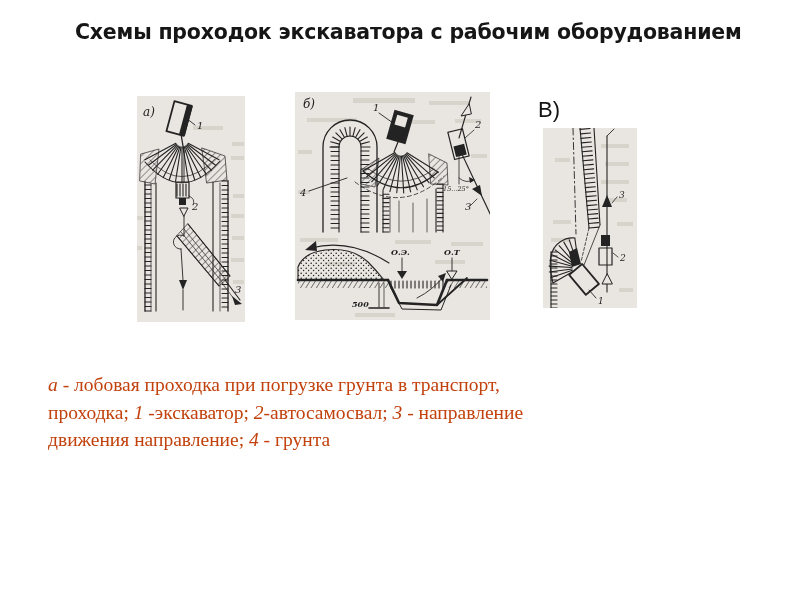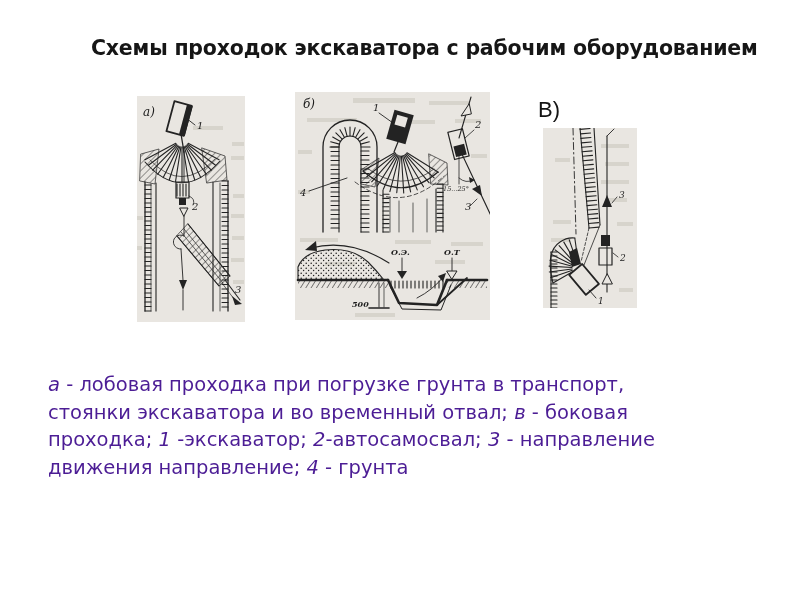--- a/index.html
+++ b/index.html
@@ -2,27 +2,27 @@
 <html><head>
 <meta charset="utf-8">
 <style>
   html,body{margin:0;padding:0}
   body{
     width:800px;height:600px;position:relative;overflow:hidden;
     background:#ffffff;font-family:"DejaVu Sans",sans-serif;
   }
   .slide{position:absolute;inset:0}
   .title{
-    position:absolute;left:75px;top:19px;margin:16px;
+    position:absolute;left:75px;top:19px;margin:0;
     font-size:20.5px;line-height:26px;font-weight:bold;color:#161616;
     letter-spacing:-0.2px;font-family:"DejaVu Sans",sans-serif;
   }
   .caption{
     position:absolute;left:48px;top:371px;width:700px;
-    font-size:19.5px;line-height:27.5px;color:#4c1d95;
+    font-size:19.5px;line-height:27.5px;color:#c2410c;font-family:Liberation Serif, serif;
   }
   .caption i{font-style:italic}
   .vlabel{
     position:absolute;left:538px;top:97px;
     font-size:22px;color:#141414;font-family:"Liberation Sans",sans-serif;
   }
   .panel{position:absolute}
   .panel-a{left:137px;top:96px}
   .panel-b{left:295px;top:92px}
   .panel-v{left:543px;top:128px}
@@ -547,18 +547,17 @@
           <line x1="75" y1="129" x2="70" y2="125" stroke-width="0.8"></line>
           <text class="lbl" x="77" y="133" font-size="9">2</text>
           <polygon points="64,146 59,156 69,156" class="openk"></polygon>
         </g>
       </g>
     </svg>
   </div>
 
   <div class="caption">
     <div class="cap-line"><i>а</i><span> - лобовая проходка при погрузке грунта в транспорт,</span></div>
-    <div class="cap-line"><span>стоянки экскаватора и во временный отвал; </span><i>в</i><span> - боковая</span></div>
     <div class="cap-line"><span>проходка; </span><i>1</i><span> -экскаватор; </span><i>2</i><span>-автосамосвал; </span><i>3</i><span> - направление</span></div>
     <div class="cap-line"><span>движения направление; </span><i>4</i><span> - грунта</span></div>
   </div>
 
 </div>
 
 </body></html>

